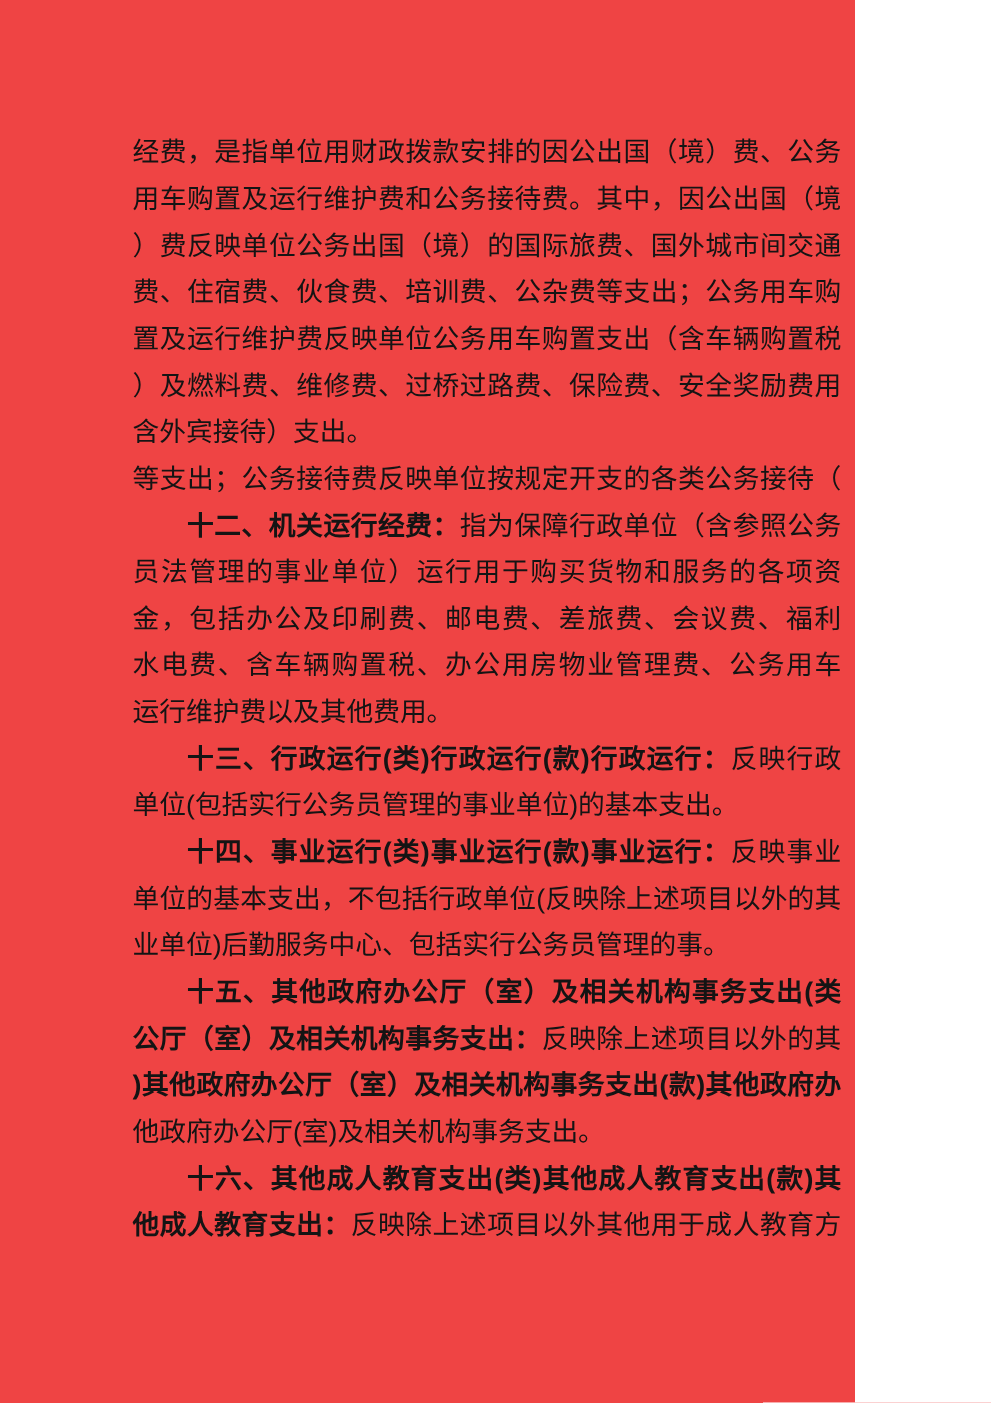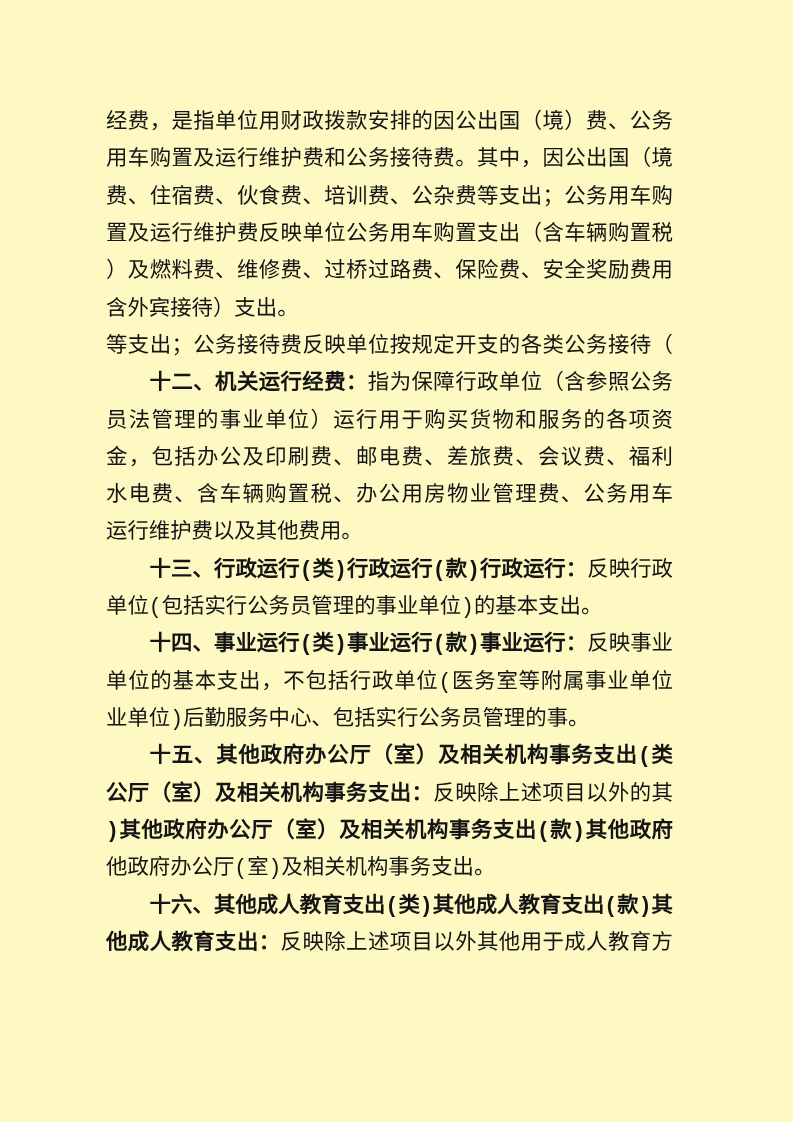--- a/index.html
+++ b/index.html
@@ -2,25 +2,25 @@
 <html lang="zh-CN"><head>
 <meta charset="utf-8">
 <style>
   html, body {
     margin: 0;
     padding: 0;
     background: #ffffff;
   }
   .page {
     position: relative;
-    width: 793px;
+    width: 684px;
     height: 1122px;
-    background: #fef9c3;
+    background: #ef4444;
     overflow: hidden;
-    font-family: Liberation Mono, monospace;
+    font-family: Liberation Sans, sans-serif;
     color: #141414;
   }
   .text-column {
     position: absolute;
     left: 106px;
     top: 104px;
     width: 567px;
   }
   .line {
     font-size: 21.4px;
@@ -43,20 +43,21 @@
 </style>
 </head>
 <body>
 
 <div class="page">
   <div class="text-column">
 
     <div class="paragraph">
       <div class="line"><span class="b"></span><span>经费，是指单位用财政拨款安排的因公出国（境）费、公务</span></div>
       <div class="line"><span class="b"></span><span>用车购置及运行维护费和公务接待费。其中，因公出国（境</span></div>
+      <div class="line"><span class="b"></span><span>）费反映单位公务出国（境）的国际旅费、国外城市间交通</span></div>
       <div class="line"><span class="b"></span><span>费、住宿费、伙食费、培训费、公杂费等支出；公务用车购</span></div>
       <div class="line"><span class="b"></span><span>置及运行维护费反映单位公务用车购置支出（含车辆购置税</span></div>
       <div class="line"><span class="b"></span><span>）及燃料费、维修费、过桥过路费、保险费、安全奖励费用</span></div>
       <div class="line short"><span class="b"></span><span>含外宾接待）支出。</span></div>
       <div class="line"><span class="b"></span><span>等支出；公务接待费反映单位按规定开支的各类公务接待（</span></div>
     </div>
 
     <div class="paragraph">
       <div class="line indent"><span class="b">十二、机关运行经费：</span><span>指为保障行政单位（含参照公务</span></div>
       <div class="line"><span class="b"></span><span>员法管理的事业单位）运行用于购买货物和服务的各项资</span></div>
@@ -65,21 +66,21 @@
       <div class="line short"><span class="b"></span><span>运行维护费以及其他费用。</span></div>
     </div>
 
     <div class="paragraph">
       <div class="line indent"><span class="b">十三、行政运行(类)行政运行(款)行政运行：</span><span>反映行政</span></div>
       <div class="line short"><span class="b"></span><span>单位(包括实行公务员管理的事业单位)的基本支出。</span></div>
     </div>
 
     <div class="paragraph">
       <div class="line indent"><span class="b">十四、事业运行(类)事业运行(款)事业运行：</span><span>反映事业</span></div>
-      <div class="line"><span class="b"></span><span>单位的基本支出，不包括行政单位(医务室等附属事业单位</span></div>
+      <div class="line"><span class="b"></span><span>单位的基本支出，不包括行政单位(反映除上述项目以外的其</span></div>
       <div class="line short"><span class="b"></span><span>业单位)后勤服务中心、包括实行公务员管理的事。</span></div>
     </div>
 
     <div class="paragraph">
       <div class="line indent"><span class="b">十五、其他政府办公厅（室）及相关机构事务支出(类</span><span></span></div>
       <div class="line"><span class="b">公厅（室）及相关机构事务支出：</span><span>反映除上述项目以外的其</span></div>
       <div class="line"><span class="b">)其他政府办公厅（室）及相关机构事务支出(款)其他政府办</span><span></span></div>
       <div class="line short"><span class="b"></span><span>他政府办公厅(室)及相关机构事务支出。</span></div>
     </div>
 

